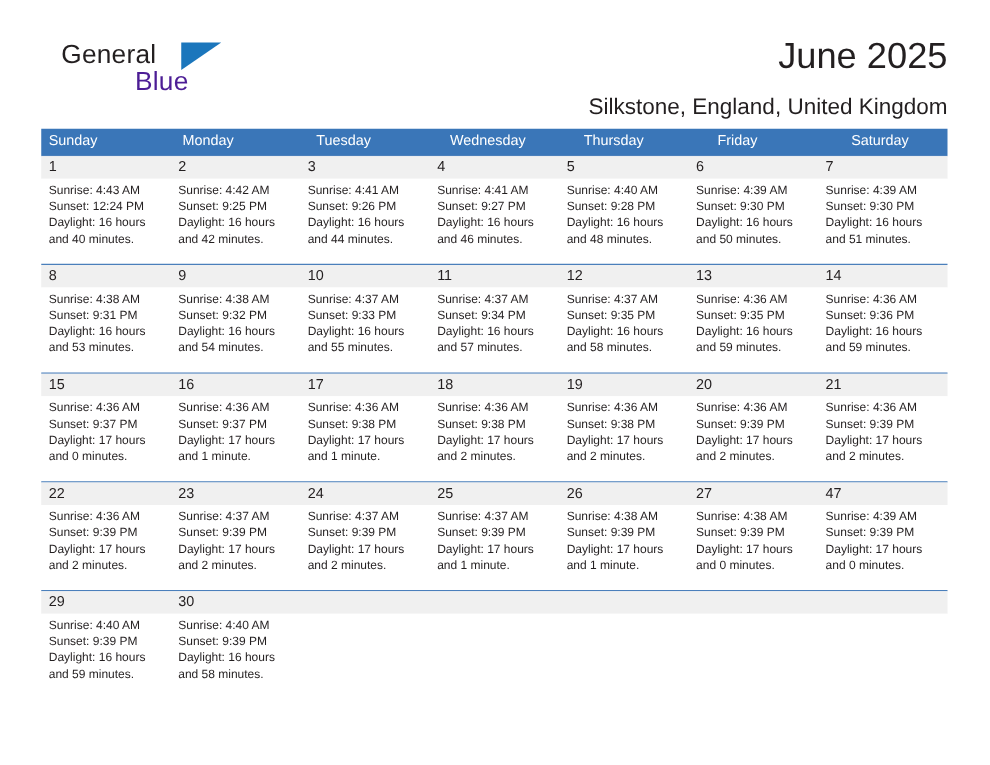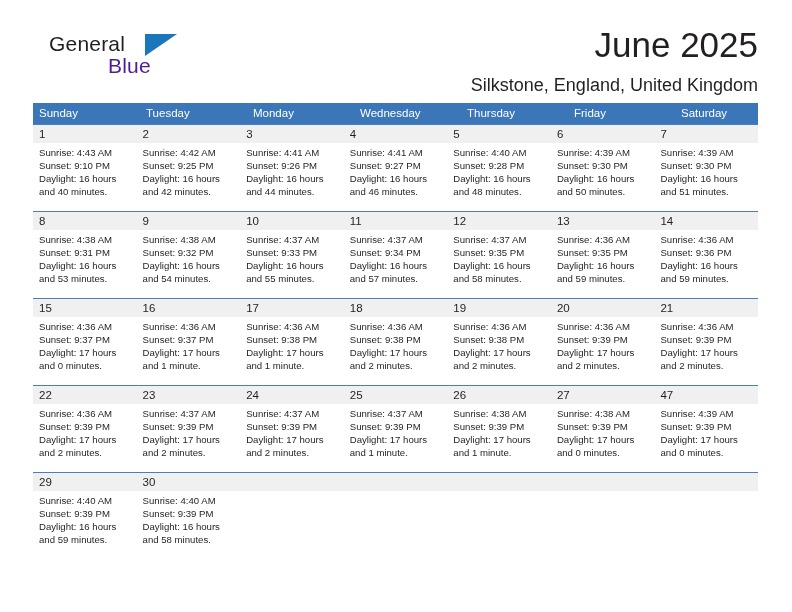--- a/index.html
+++ b/index.html
@@ -60,21 +60,21 @@
     top: 2px;
     width: 0;
     height: 0;
     border-left: 32px solid #1b76bc;
     border-bottom: 22px solid transparent;
   }
   .title {
     position: absolute;
     right: 0;
     top: 0;
-    font-size: 35px;
+    font-size: 29px;
     color: #231f20;
     text-align: left;
     line-height: 34px;
     white-space: nowrap;
   }
   .subtitle {
     position: absolute;
     right: 0;
     top: 48px;
     font-size: 18px;
@@ -159,42 +159,42 @@
       <span class="logo-blue">Blue</span>
     </div>
     <div class="title">June 2025</div>
     <div class="subtitle">Silkstone, England, United Kingdom</div>
   </div>
 
   <div class="calendar">
 
     <div class="cal-head">
       <div class="hcell">Sunday</div>
+      <div class="hcell">Monday</div>
       <div class="hcell">Tuesday</div>
-      <div class="hcell">Monday</div>
       <div class="hcell">Wednesday</div>
       <div class="hcell">Thursday</div>
       <div class="hcell">Friday</div>
       <div class="hcell">Saturday</div>
     </div>
 
     <div class="week">
       <div class="daynum-row">
         <div class="daynum">1</div>
         <div class="daynum">2</div>
         <div class="daynum">3</div>
         <div class="daynum">4</div>
         <div class="daynum">5</div>
         <div class="daynum">6</div>
         <div class="daynum">7</div>
       </div>
       <div class="info-row">
         <div class="info">
           <div class="ln">Sunrise: 4:43 AM</div>
-          <div class="ln">Sunset: 9:10 PM</div>
+          <div class="ln">Sunset: 12:24 PM</div>
           <div class="ln">Daylight: 16 hours</div>
           <div class="ln">and 40 minutes.</div>
         </div>
         <div class="info">
           <div class="ln">Sunrise: 4:42 AM</div>
           <div class="ln">Sunset: 9:25 PM</div>
           <div class="ln">Daylight: 16 hours</div>
           <div class="ln">and 42 minutes.</div>
         </div>
         <div class="info">

